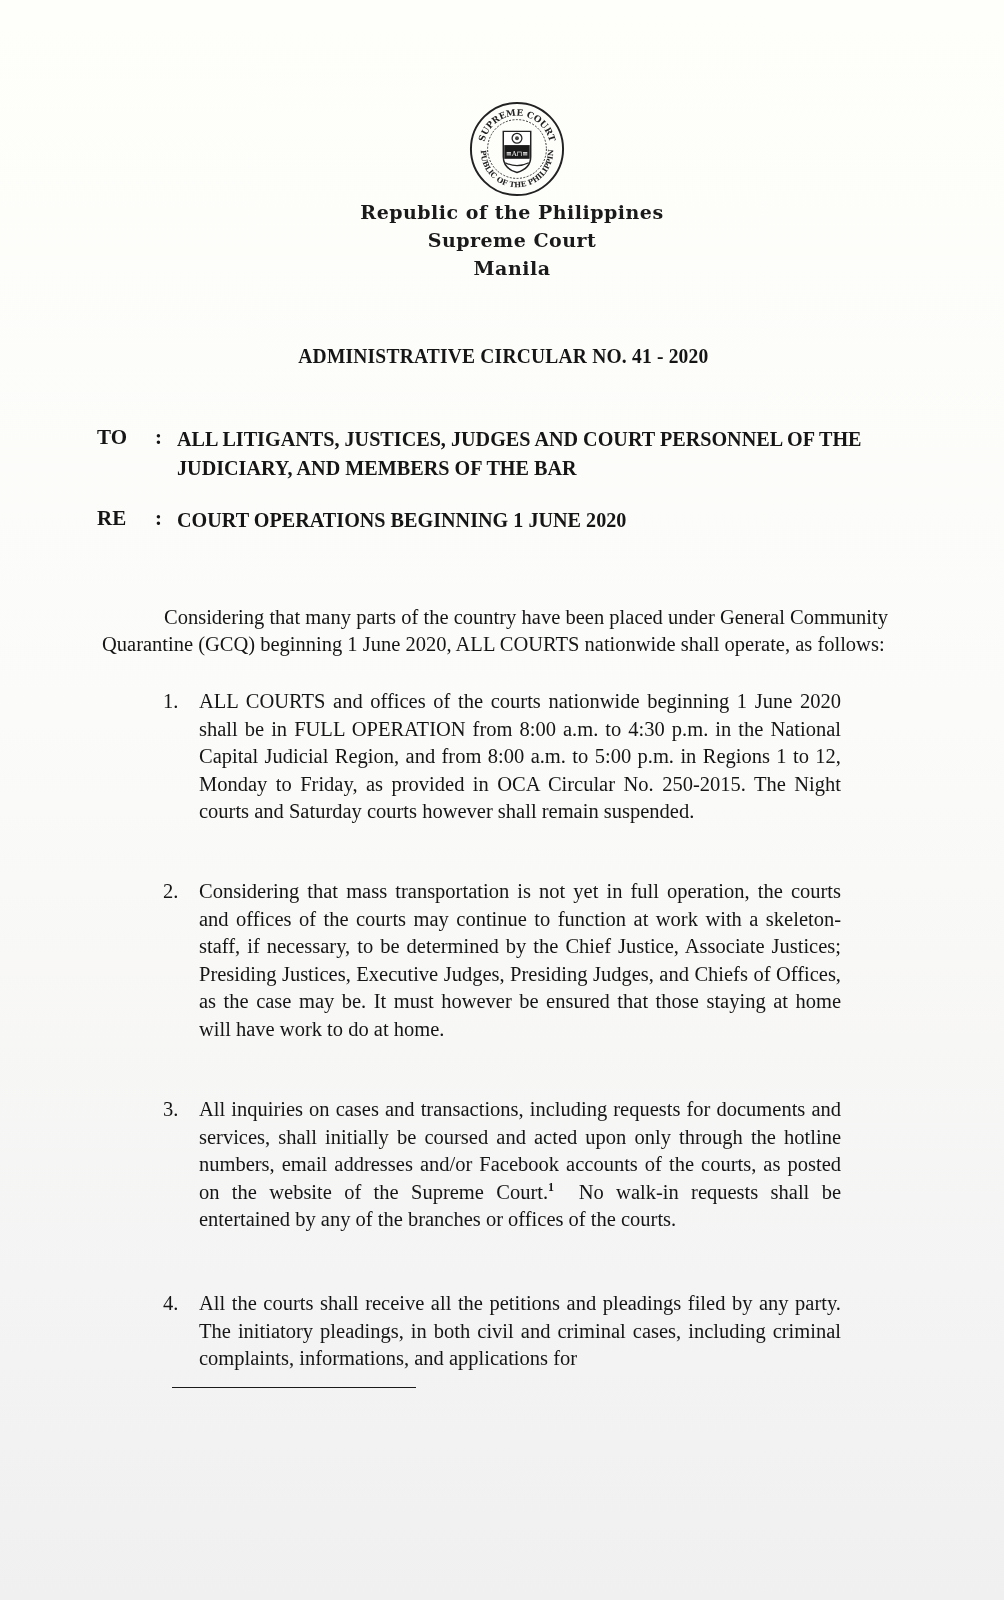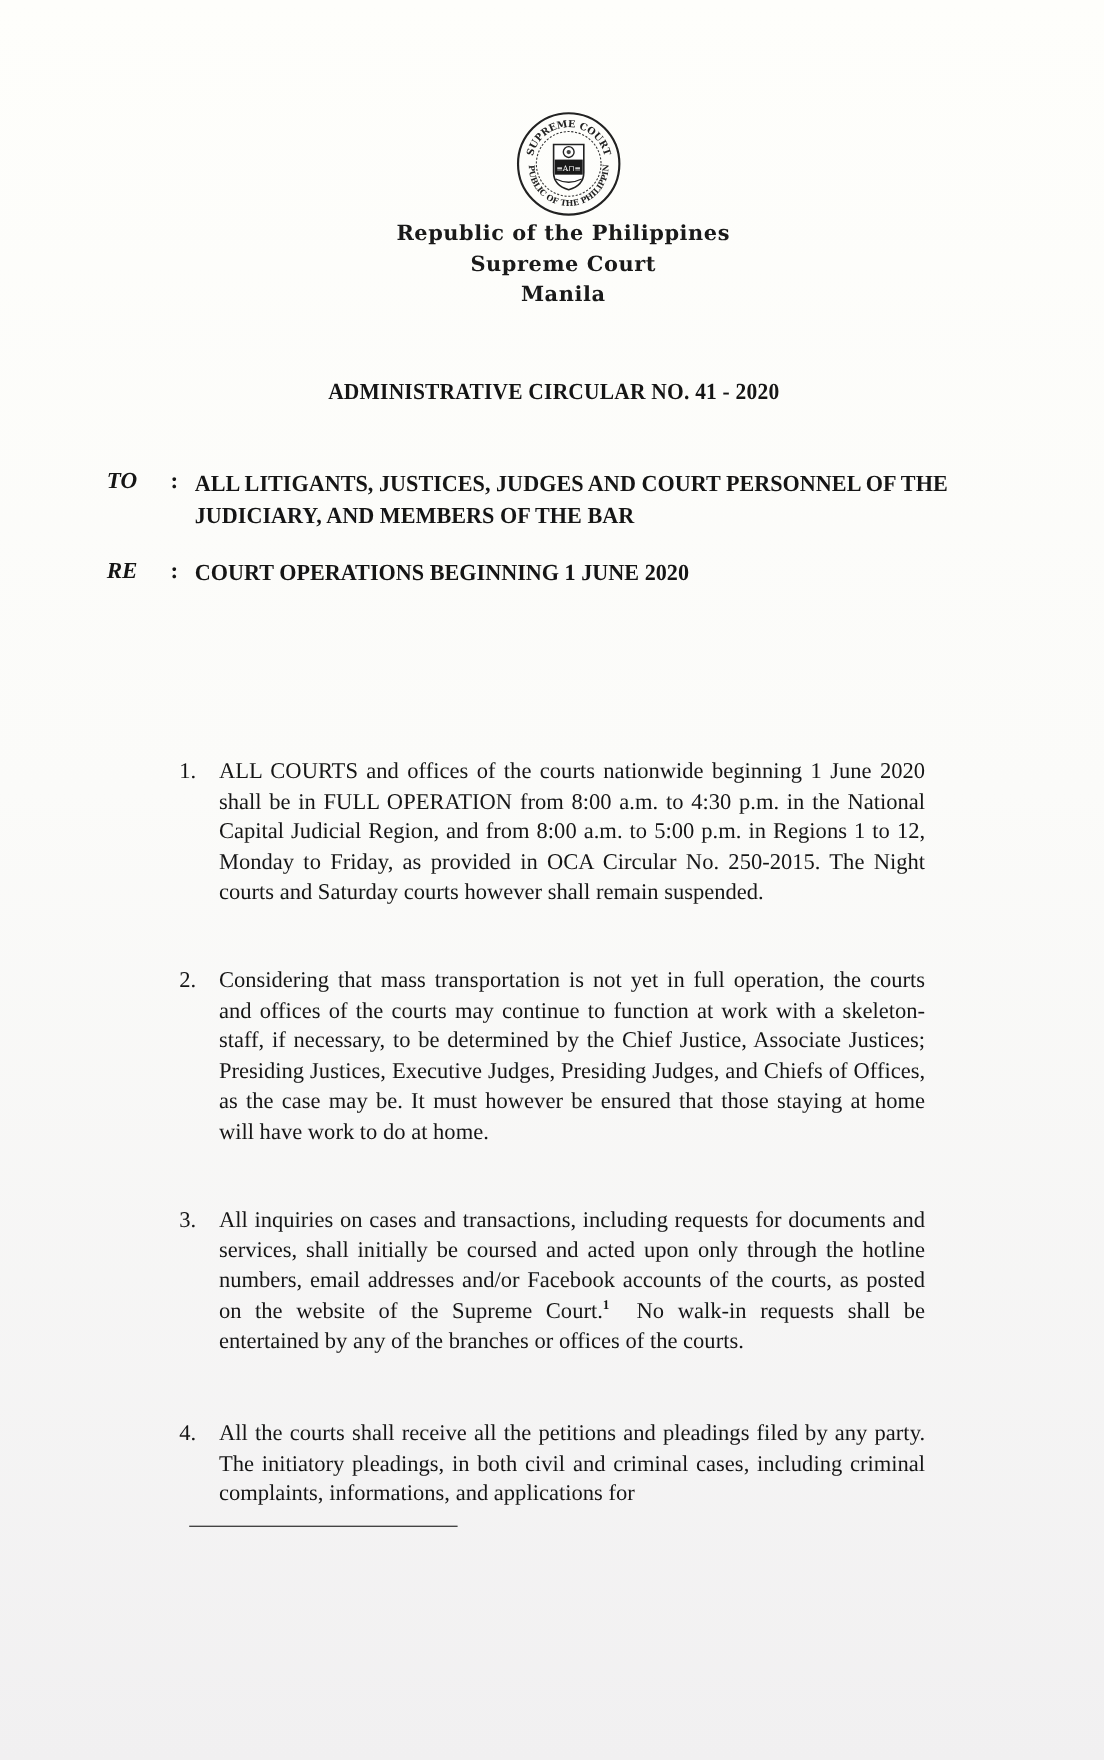--- a/index.html
+++ b/index.html
@@ -22,21 +22,21 @@
   }
   .lh1 { top: 201px; left: 10px; }
   .lh2 { top: 229px; left: 10px; }
   .lh3 { top: 257px; left: 10px; }
   .circ-title {
     position: absolute; top: 344px; left: 0; width: 1004px; text-align: center;
     font-weight: bold; font-size: 21px; letter-spacing: 0.2px;
     transform: scaleX(0.93); transform-origin: 52% 0;
   }
   .hdr-row { position: absolute; left: 97px; font-weight: bold; font-size: 21px; }
-  .hdr-key { position: absolute; left: 0; width: 50px; font-style: italic; }
+  .hdr-key { position: absolute; left: 0; width: 50px; }
   .hdr-colon { position: absolute; left: 58px; }
   .hdr-val { position: absolute; left: 80px; width: 760px; line-height: 29px; transform: scaleX(0.96); transform-origin: 0 0; }
   .to-row { top: 425px; }
   .re-row { top: 506px; }
   .body-text { font-size: 20.5px; line-height: 27.5px; text-align: justify; }
   .intro {
     position: absolute; left: 102px; top: 583px; width: 786px;
     text-indent: 62px;
   }
   .list { position: absolute; left: 163px; width: 678px; }
@@ -93,20 +93,21 @@
     <span class="hdr-colon">:</span>
     <span class="hdr-val">ALL LITIGANTS, JUSTICES, JUDGES AND COURT PERSONNEL OF THE JUDICIARY, AND MEMBERS OF THE BAR</span>
   </div>
 
   <div class="hdr-row re-row">
     <span class="hdr-key">RE</span>
     <span class="hdr-colon">:</span>
     <span class="hdr-val">COURT OPERATIONS BEGINNING 1 JUNE 2020</span>
   </div>
 
+  <p class="intro body-text">Considering that many parts of the country have been placed under General Community Quarantine (GCQ) beginning 1 June 2020, ALL COURTS nationwide shall operate, as follows:</p>
 
   <div class="list item1">
     <p class="item body-text">
       <span class="num">1.</span>
       <span>ALL COURTS and offices of the courts nationwide beginning 1 June 2020 shall be in FULL OPERATION from 8:00 a.m. to 4:30 p.m. in the National Capital Judicial Region, and from 8:00 a.m. to 5:00 p.m. in Regions 1 to 12, Monday to Friday, as provided in OCA Circular No. 250-2015.  The Night courts and Saturday courts however shall remain suspended.</span>
     </p>
   </div>
 
   <div class="list item2">
     <p class="item body-text">

